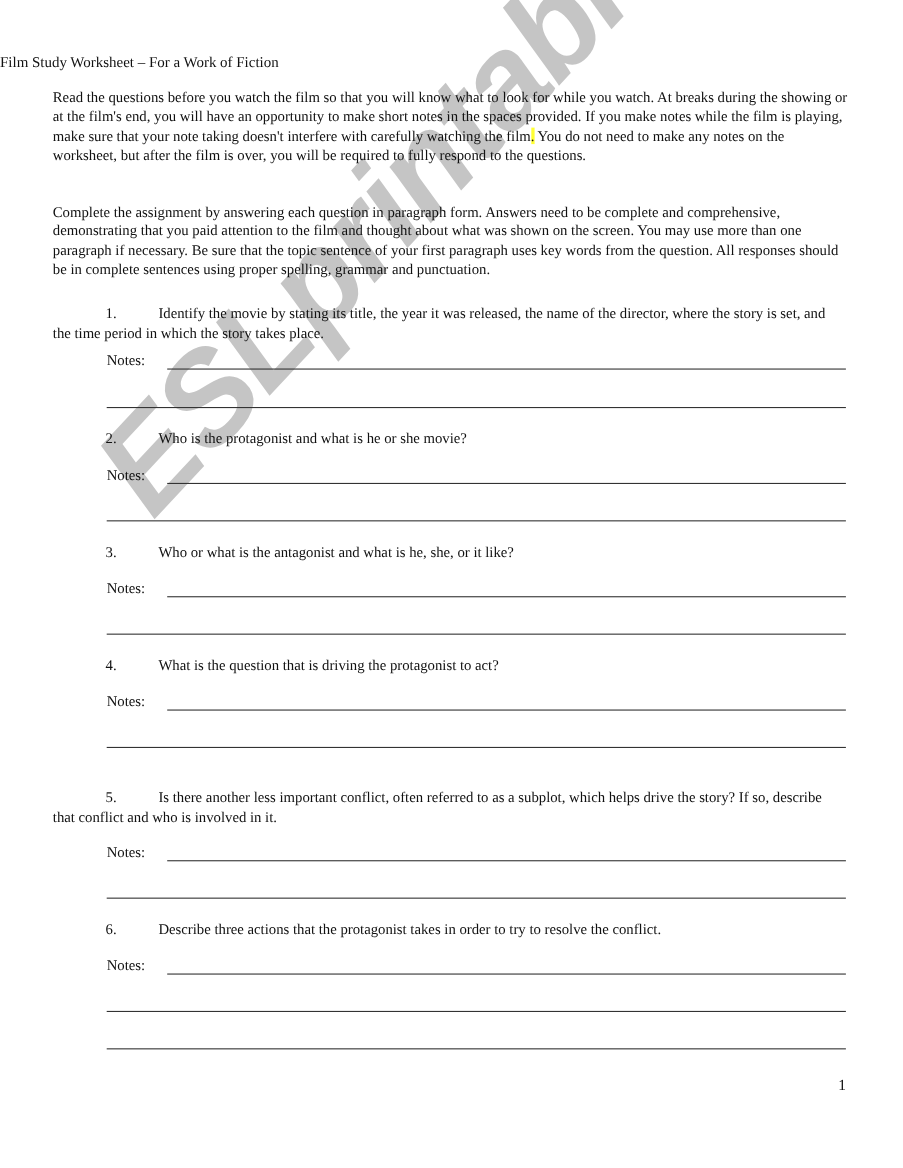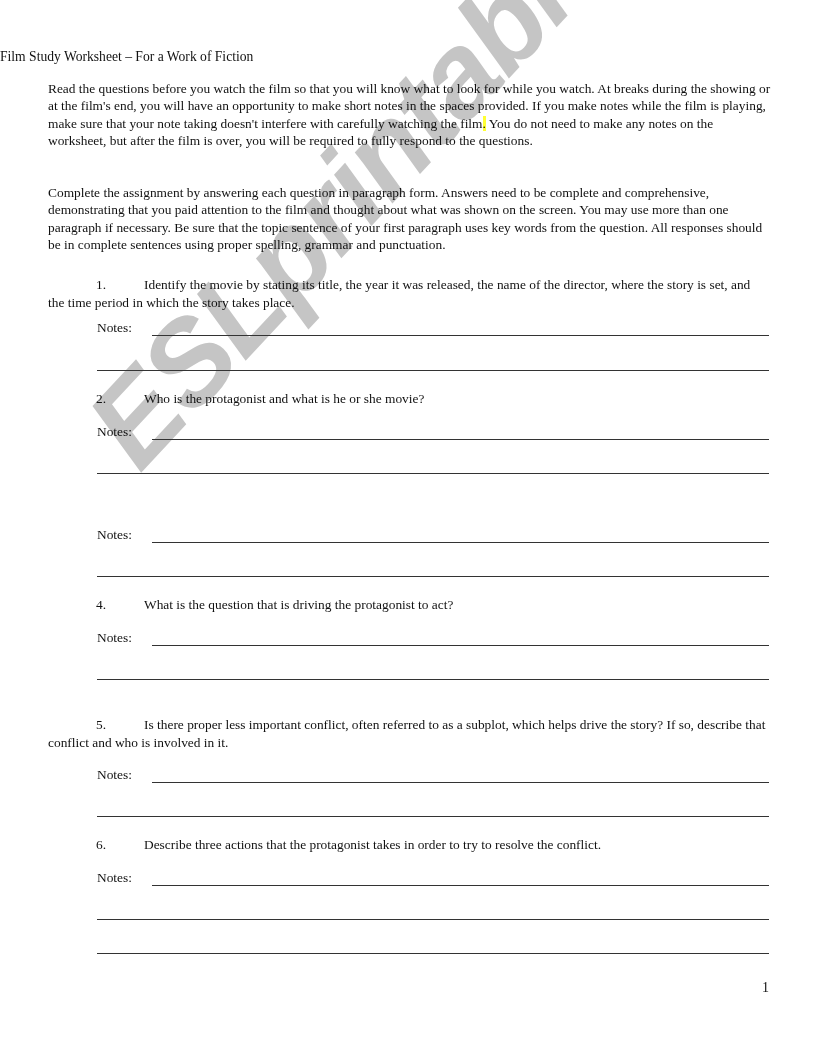--- a/index.html
+++ b/index.html
@@ -40,34 +40,35 @@
     </div>
   <div class="blank-line" style="top:369px;"></div>
 
   <div class="q" style="top:390px;"><span class="num">2.</span><span>Who is the protagonist and what is he or she movie?</span></div>
   <div class="notes-row" style="top:424px;">
       <span class="notes-label">Notes:</span>
       <span class="line"></span>
     </div>
   <div class="blank-line" style="top:472px;"></div>
 
+  <div class="q" style="top:493px;"><span class="num">3.</span><span>Who or what is the antagonist and what is he, she, or it like?</span></div>
   <div class="notes-row" style="top:527px;">
       <span class="notes-label">Notes:</span>
       <span class="line"></span>
     </div>
   <div class="blank-line" style="top:575px;"></div>
 
   <div class="q" style="top:596px;"><span class="num">4.</span><span>What is the question that is driving the protagonist to act?</span></div>
   <div class="notes-row" style="top:630px;">
       <span class="notes-label">Notes:</span>
       <span class="line"></span>
     </div>
   <div class="blank-line" style="top:678px;"></div>
 
-  <div class="q" style="top:716px;"><span class="num">5.</span><span>Is there proper less important conflict, often referred to as a subplot, which helps drive the story? If so, describe that conflict and who is involved in it.</span></div>
+  <div class="q" style="top:716px;"><span class="num">5.</span><span>Is there another less important conflict, often referred to as a subplot, which helps drive the story? If so, describe that conflict and who is involved in it.</span></div>
   <div class="notes-row" style="top:767px;">
       <span class="notes-label">Notes:</span>
       <span class="line"></span>
     </div>
   <div class="blank-line" style="top:815px;"></div>
 
   <div class="q" style="top:836px;"><span class="num">6.</span><span>Describe three actions that the protagonist takes in order to try to resolve the conflict.</span></div>
   <div class="notes-row" style="top:870px;">
       <span class="notes-label">Notes:</span>
       <span class="line"></span>

